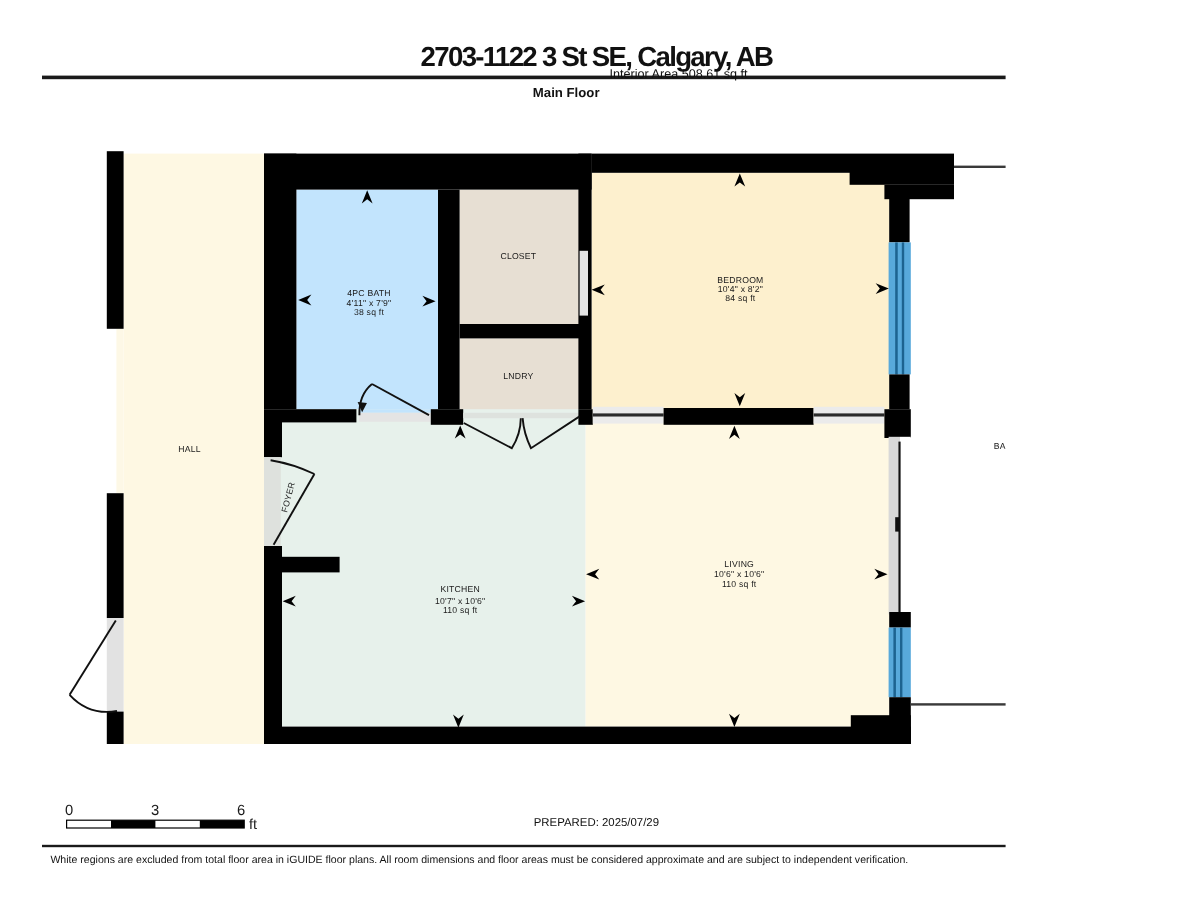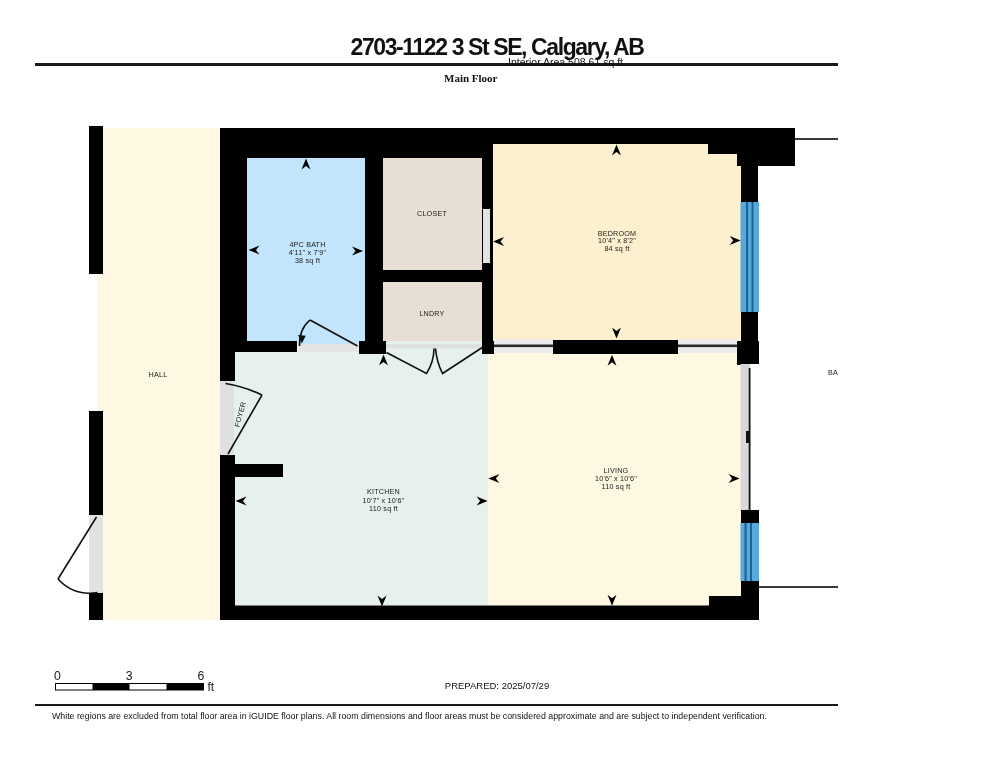--- a/index.html
+++ b/index.html
@@ -1,24 +1,24 @@
 <!DOCTYPE html>
 <html><head>
 <meta charset="utf-8">
 <style>
   html,body{margin:0;padding:0;background:#fff;}
   .page{position:relative;width:838px;height:768px;background:#fff;overflow:hidden;
         font-family:"Liberation Sans",sans-serif;color:#111;}
   .title{position:absolute;left:0;top:34px;width:994px;text-align:center;
          font-size:23px;font-weight:bold;letter-spacing:-1.4px;color:#111;}
   .rule{position:absolute;left:35px;width:923px;height:3px;background:#1a1a1a;}
-  .sub-b{position:absolute;left:444px;top:71.5px;font-size:11px;font-weight:bold;color:#111;font-family:Liberation Serif, serif;}
+  .sub-b{position:absolute;left:444px;top:71.5px;font-size:11px;font-weight:bold;color:#111;}
   .sub-r{position:absolute;left:508px;top:56px;font-size:10.5px;color:#111;}
   .prepared{position:absolute;left:0;top:680px;width:994px;text-align:center;font-size:9.5px;color:#111;}
-  .disclaimer{position:absolute;left:52px;top:711px;font-size:8.8px;color:#111;}
+  .disclaimer{position:absolute;left:42px;top:711px;font-size:8.8px;color:#111;}
   svg{position:absolute;left:0;top:0;}
   svg text{font-family:"Liberation Sans",sans-serif;fill:#1a1a1a;}
 </style>
 </head>
 <body>
 <div class="page">
 
   <div class="title">2703-1122 3 St SE, Calgary, AB</div>
 
   <div class="rule" style="top:62.5px"></div>

